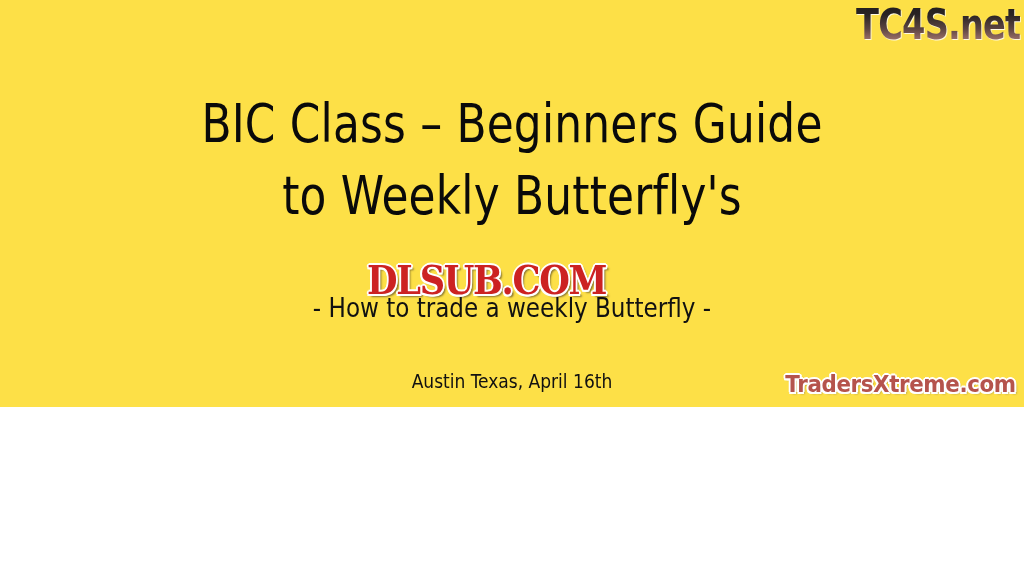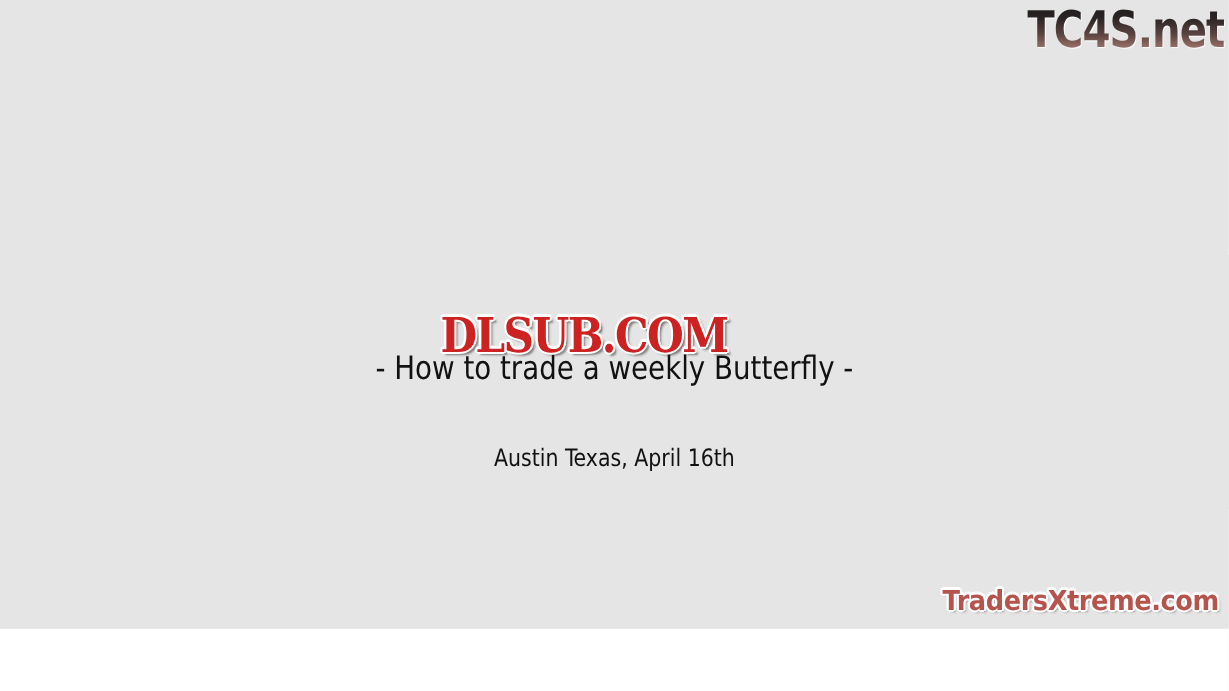--- a/index.html
+++ b/index.html
@@ -11,22 +11,22 @@
     width: 1024px;
     height: 576px;
     background: #ffffff;
     font-family: "Liberation Sans", sans-serif;
     overflow: hidden;
   }
 
   #slide {
     position: relative;
     width: 1024px;
-    height: 524px;
-    background: #e5e5e5;
+    height: 407px;
+    background: #fde047;
     overflow: hidden;
   }
 
   
   #tc4s-logo {
     position: absolute;
     right: 4px;
     top: 2px;
     font-family: "DejaVu Sans", sans-serif;
     font-weight: bold;
@@ -153,20 +153,24 @@
        2px 2px 2px rgba(60,45,45,0.45);
   }
 </style>
 </head>
 <body>
 
 <div id="slide">
 
   <div id="tc4s-logo">TC4S.net</div>
 
+  <div id="title-block">
+    <div class="title-line">BIC Class – Beginners Guide</div>
+    <div class="title-line">to Weekly Butterfly's</div>
+  </div>
 
   <div id="subtitle">- How to trade a weekly Butterfly -</div>
 
   <div id="eventline">Austin Texas, April 16th</div>
 
   <div id="dlsub-watermark">DLSUB.COM</div>
 
   <div id="tradersxtreme-watermark">TradersXtreme.com</div>
 
 </div>

